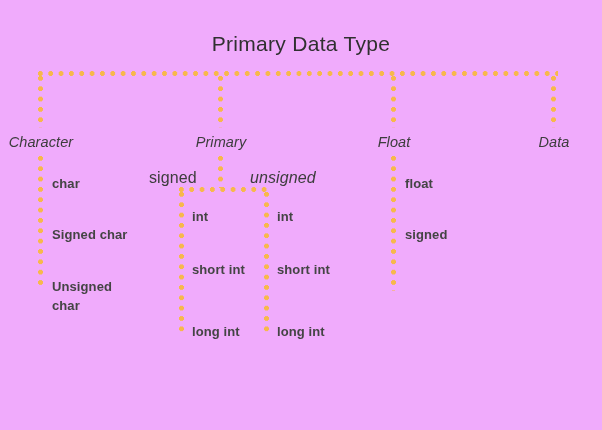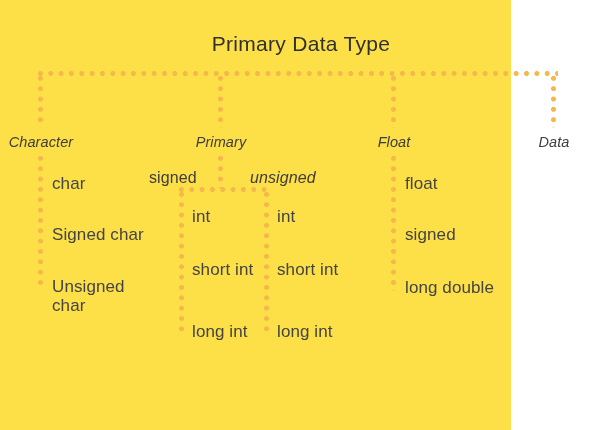--- a/index.html
+++ b/index.html
@@ -8,23 +8,23 @@
   }
   body {
     width: 602px;
     height: 430px;
     background: #ffffff;
     font-family: "Liberation Sans", sans-serif;
     overflow: hidden;
   }
   #canvas {
     position: relative;
-    width: 511px;
+    width: 602px;
     height: 430px;
-    background: #fde047;
+    background: #f0abfc;
   }
 
   
   .title {
     position: absolute;
     left: 0;
     top: 32px;
     width: 602px;
     text-align: center;
     font-size: 21px;
@@ -63,22 +63,22 @@
     white-space: nowrap;
     letter-spacing: 0.1px;
   }
   .node-label.centered {
     text-align: left;
     transform: translateX(-50%);
     font-style: italic;
   }
   .leaf-label {
     position: absolute;
-    font-size: 17px;
-    font-weight: 400;
+    font-size: 13px;
+    font-weight: 700;
     color: #444444;
     letter-spacing: 0.1px;
     line-height: 19px;
   }
   .leaf-label.wrap {
     white-space: normal;
     width: 66px;
   }
   .leaf-label.nowrap {
     white-space: nowrap;
@@ -130,15 +130,14 @@
   <div class="leaf-label nowrap" style="left:192px; top:322px;">long int</div>
 
   <div class="dots-v" style="--dot:#f7b84b; left:264px; top:192px; height:142px;"></div>
   <div class="leaf-label nowrap" style="left:277px; top:207px;">int</div>
   <div class="leaf-label nowrap" style="left:277px; top:260px;">short int</div>
   <div class="leaf-label nowrap" style="left:277px; top:322px;">long int</div>
 
   <div class="dots-v" style="--dot:#f7b84b; left:391px; top:156px; height:135px;"></div>
   <div class="leaf-label nowrap" style="left:405px; top:174px;">float</div>
   <div class="leaf-label nowrap" style="left:405px; top:225px;">signed</div>
-  <div class="leaf-label nowrap" style="left:405px; top:278px;">long double</div>
 
 </div>
 
 </body></html>

